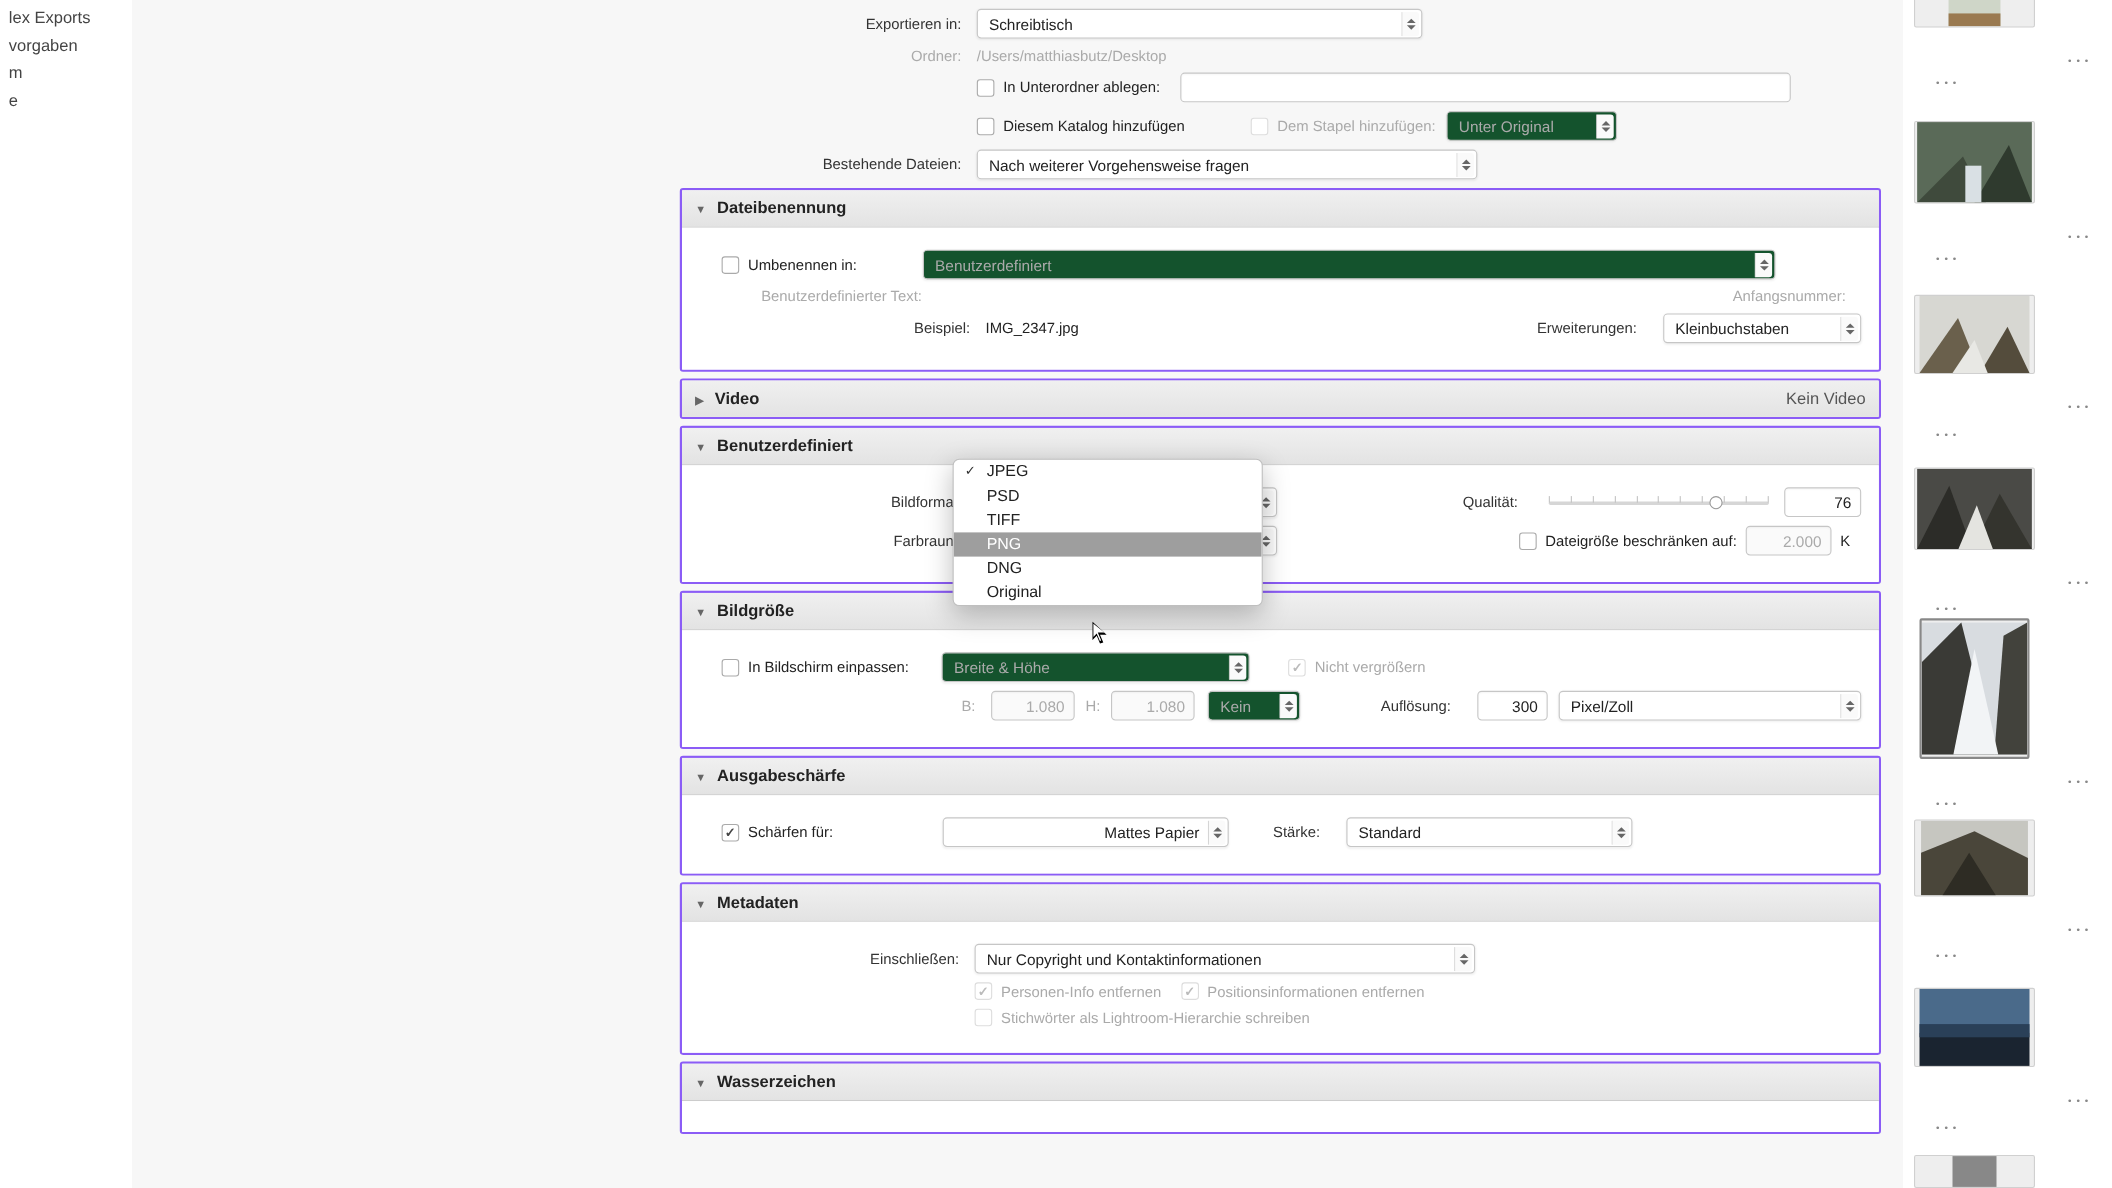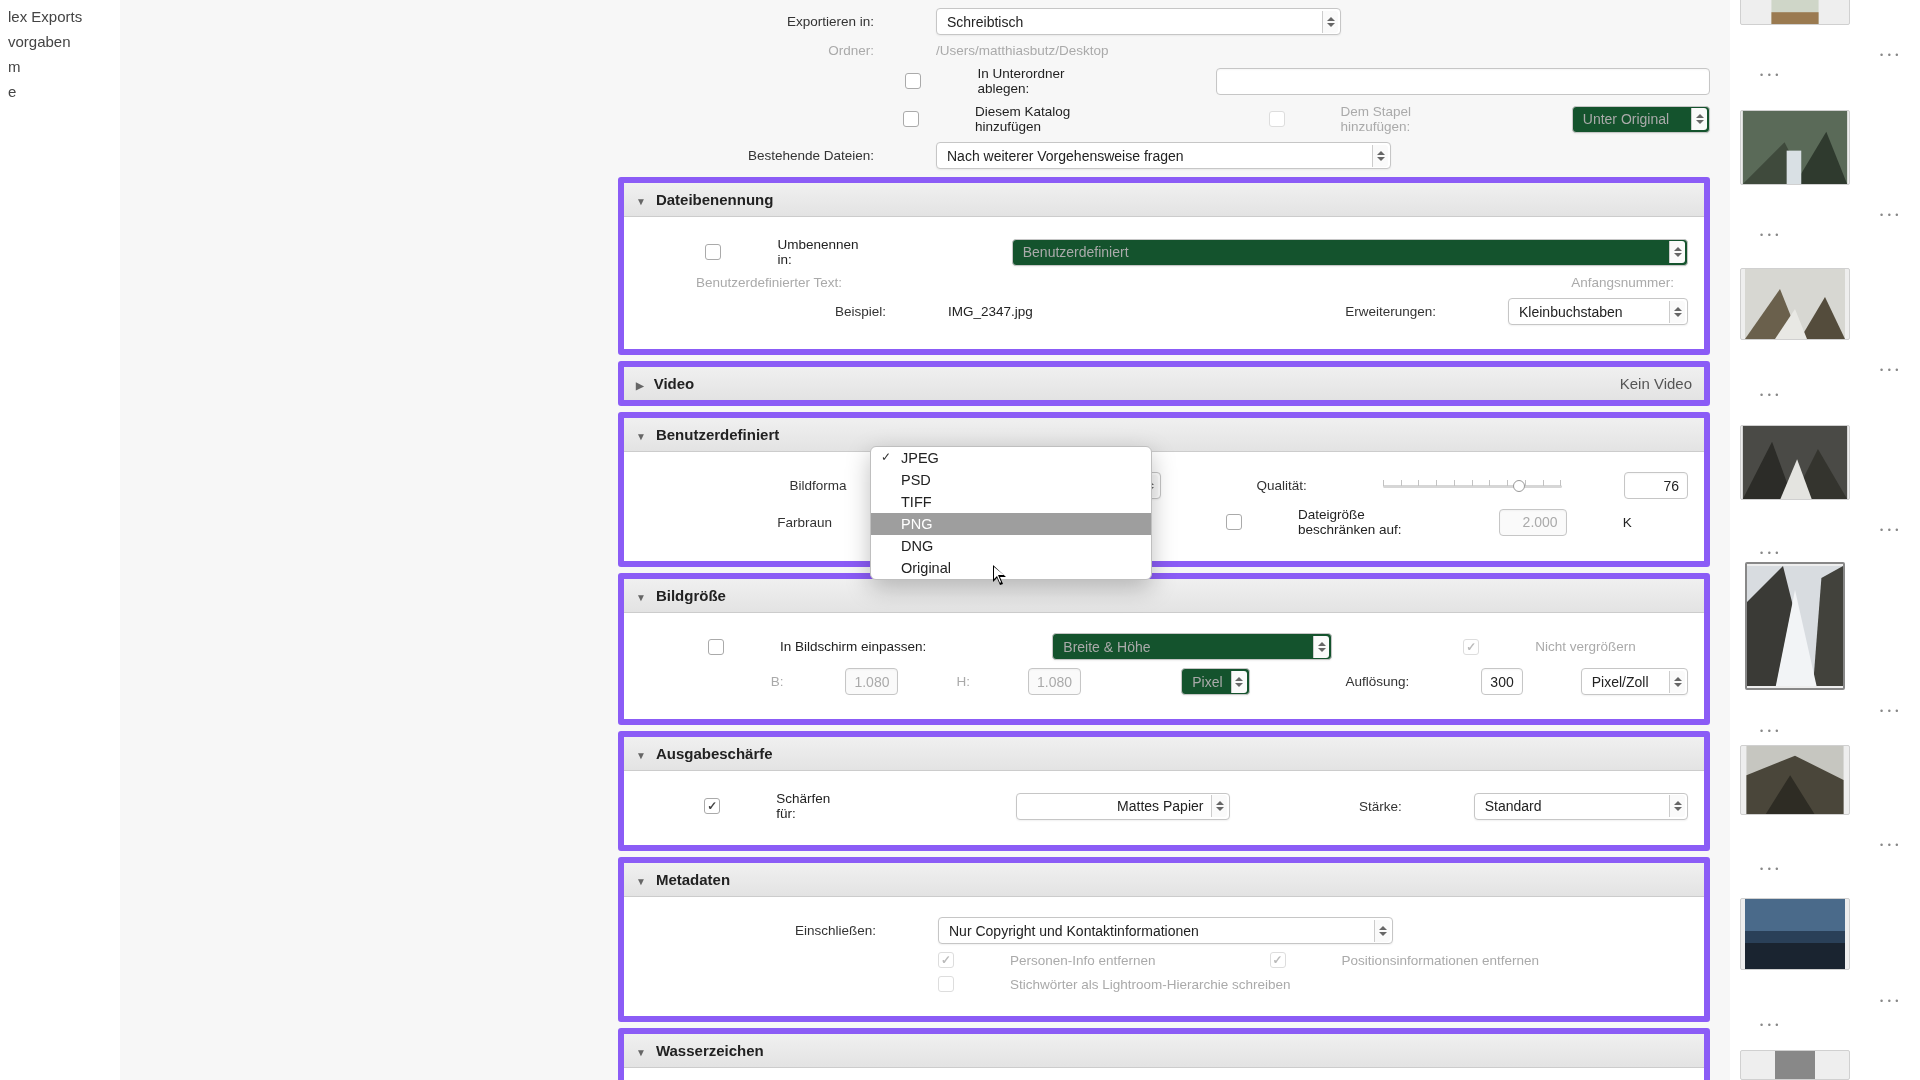--- a/index.html
+++ b/index.html
@@ -5,21 +5,21 @@
   * { box-sizing: border-box; margin: 0; padding: 0; font-family: -apple-system, "Helvetica Neue", Arial, sans-serif; }
   body { background: #f7f7f7; font-size: 13.5px; color: #222; overflow: hidden; width: 1920px; height: 1080px; position: relative; }
 
   
   .left-pane { position: absolute; left: 0; top: 0; width: 120px; height: 100%; background: #fff; padding: 4px 0; }
   .left-item { padding: 4px 8px; color: #444; font-size: 15px; white-space: nowrap; }
 
   
   .main { position: absolute; left: 618px; top: 0; width: 1092px; }
 
-  .row { display: flex; align-items: center; margin: 8px 0; gap: 48px; }
+  .row { display: flex; align-items: center; margin: 8px 0; }
   .lbl { text-align: right; color: #333; padding-right: 14px; }
   .lbl-dim { color: #aaa; }
   .flex1 { flex: 1; }
 
   .select {
     display: inline-flex; align-items: center; justify-content: space-between;
     background: #fff; border: 1px solid #c6c6c6; border-radius: 4px;
     height: 27px; padding: 0 6px 0 10px; font-size: 14px;
     box-shadow: 0 1px 2px rgba(0,0,0,0.06);
     position: relative;
@@ -44,21 +44,21 @@
 
   .textinput {
     background:#fff; border:1px solid #c6c6c6; border-radius:4px; height:27px;
     padding:0 8px; font-size:14px; display:inline-flex; align-items:center;
     box-shadow: 0 1px 2px rgba(0,0,0,0.04) inset;
   }
   .textinput.disabled { color:#aaa; background:#fafafa; }
   .textinput.right { justify-content:flex-end; }
 
   .section {
-    border:6px solid #8b5cf6; border-radius:3px; margin-top:6px;
+    border:2px solid #8b5cf6; border-radius:3px; margin-top:6px;
     background:#f8f8f8;
   }
   .section-head {
     display:flex; align-items:center; padding:8px 12px;
     background: linear-gradient(#f0f0f0,#e3e3e3);
     border-bottom:1px solid #ccc; font-weight:600; font-size:15px;
   }
   .section-head.collapsed { border-bottom:none; }
   .disclosure { margin-right:10px; color:#666; }
   .disclosure.down::before { content:"▼"; font-size:10px; }
@@ -262,21 +262,21 @@
         <span class="lbl-dim">Nicht vergrößern</span>
       </div>
       <div class="row">
         <div style="width:238px;"></div>
         <span class="lbl lbl-dim">B:</span>
         <div class="textinput disabled right" style="width:76px;">1.080</div>
         <span class="lbl lbl-dim" style="padding:0 10px;">H:</span>
         <div class="textinput disabled right" style="width:76px;">1.080</div>
         <div style="width:12px;"></div>
         <div class="select disabled" style="width:84px;">
-          <span>Pixel</span>
+          <span>Kein</span>
           <span class="arrow-box"></span>
         </div>
         <div class="flex1"></div>
         <span class="lbl">Auflösung:</span>
         <div class="textinput right" style="width:64px; margin:0 10px;">300</div>
         <div class="select" style="width:275px;">
           <span>Pixel/Zoll</span>
           <span class="arrow-box"></span>
         </div>
       </div>

